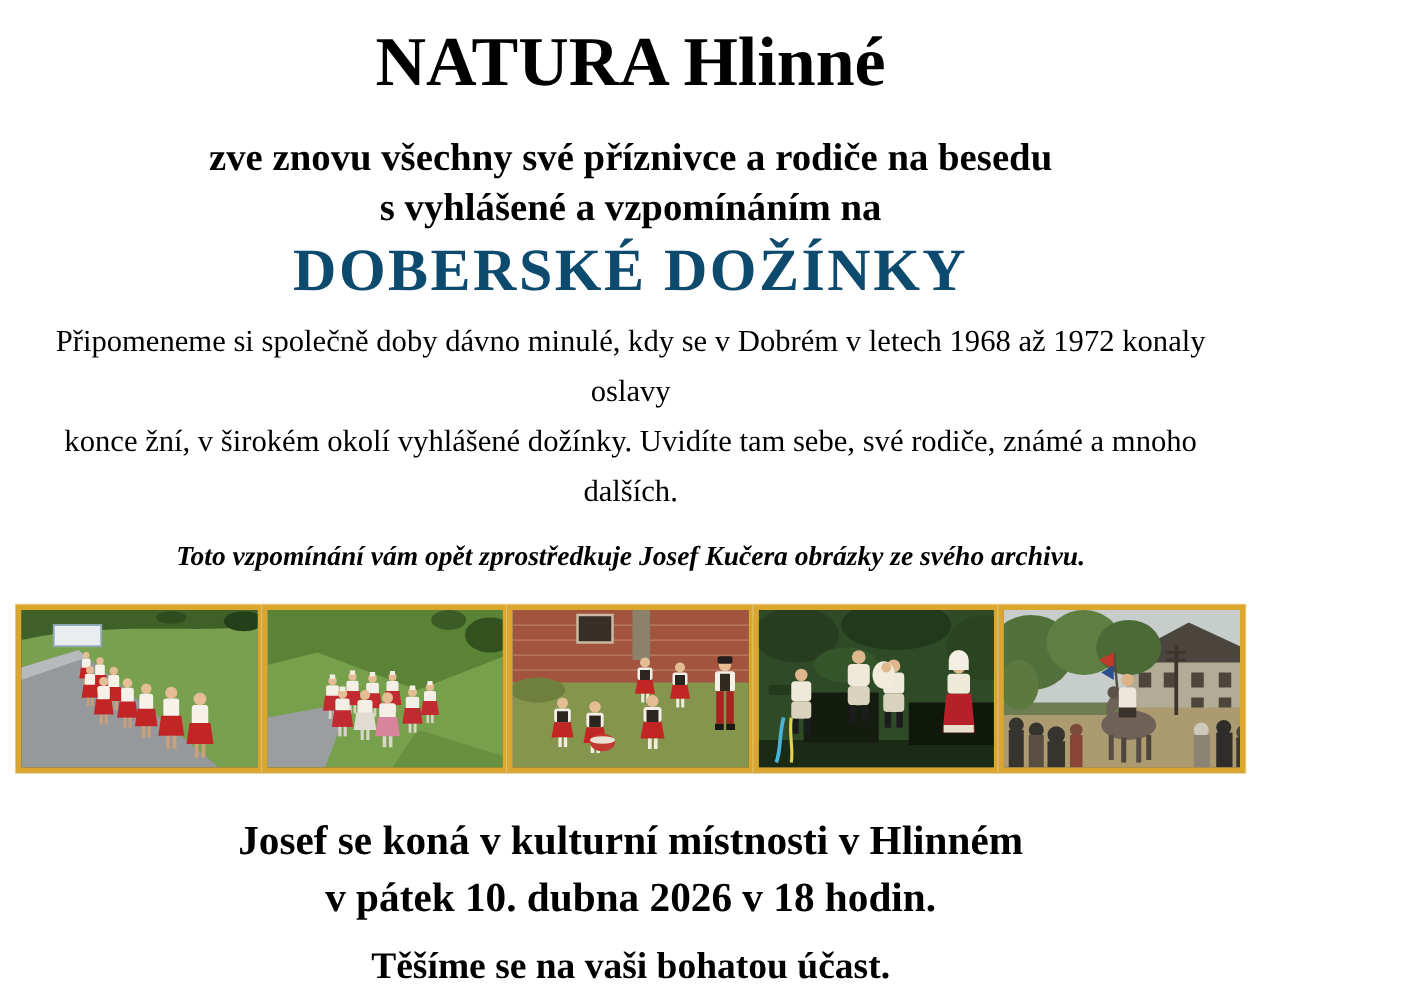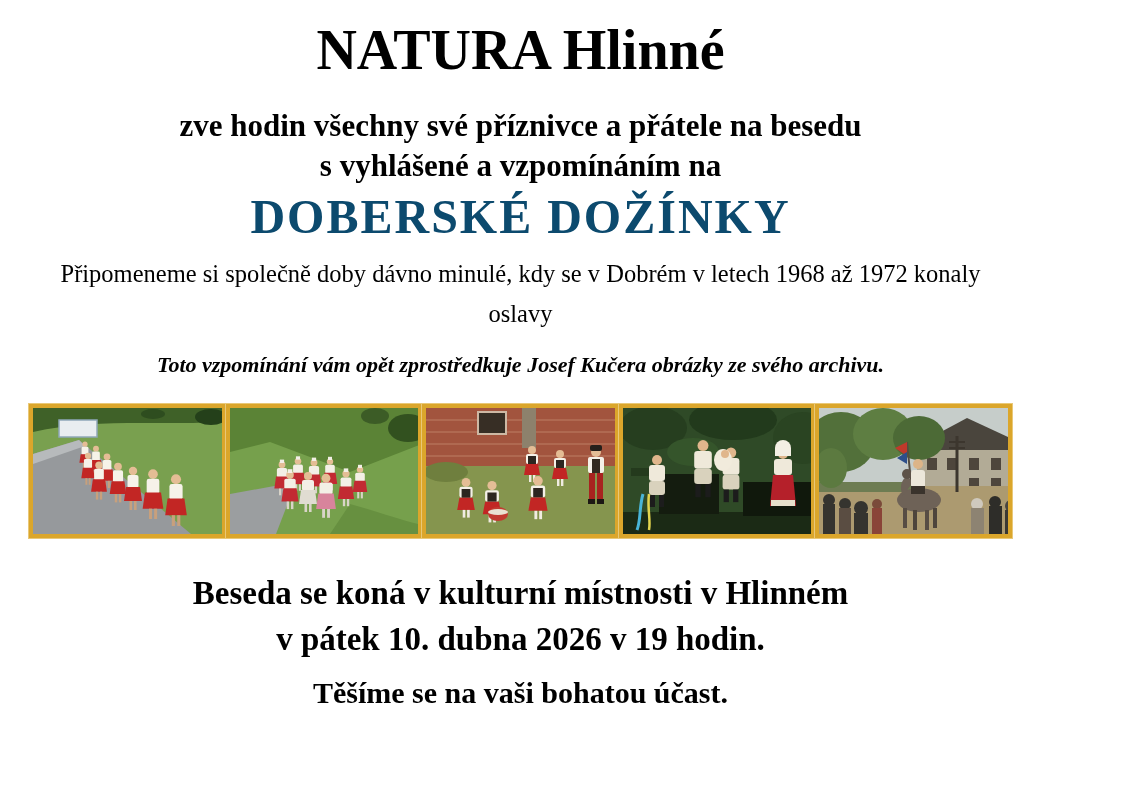--- a/index.html
+++ b/index.html
@@ -3,21 +3,21 @@
 <meta charset="utf-8">
 <style>
   * { margin: 0; padding: 0; box-sizing: border-box; }
   html, body { background: #ffffff; }
   body {
     width: 1123px; height: 794px;
     font-family: "Liberation Serif", "DejaVu Serif", serif;
     color: #000000;
     overflow: hidden;
   }
-  .poster { width: 1009px; height: 794px; padding-top: 18px; text-align: center; margin-left: 16px; }
+  .poster { width: 1009px; height: 794px; padding-top: 18px; text-align: center; }
 
   .title {
     font-size: 56px; font-weight: bold; line-height: 1.15;
     letter-spacing: 0px;
   }
   .intro { margin-top: 24px; font-size: 31px; font-weight: bold; line-height: 40px; }
   .headline {
     margin-top: 4px;
     font-size: 48px; font-weight: bold; letter-spacing: 2px;
     line-height: 1.12;
@@ -44,28 +44,29 @@
   .closing { margin-top: 14px; font-size: 30px; font-weight: bold; }
 </style>
 </head>
 <body>
 
 <div class="poster">
 
   <h1 class="title">NATURA Hlinné</h1>
 
   <div class="intro">
-    <div>zve hodin všechny své příznivce a přátele na besedu</div>
+    <div>zve znovu všechny své příznivce a rodiče na besedu</div>
     <div>s vyhlášené a vzpomínáním na</div>
   </div>
 
   <div class="headline">DOBERSKÉ DOŽÍNKY</div>
 
   <div class="bodytext">
     <div>Připomeneme si společně doby dávno minulé, kdy se v Dobrém v letech 1968 až 1972 konaly oslavy</div>
+    <div>konce žní, v širokém okolí vyhlášené dožínky. Uvidíte tam sebe, své rodiče, známé a mnoho dalších.</div>
   </div>
 
   <div class="archive">Toto vzpomínání vám opět zprostředkuje Josef Kučera obrázky ze svého archivu.</div>
 
   <div class="photos">
 
     <div class="photo-frame" title="Women in white blouses and red skirts marching down a village road below a grassy bank">
       <svg viewBox="0 0 197 126" width="197" height="126">
         <defs>
           <g id="fw">
@@ -275,19 +276,19 @@
           <circle cx="192" cy="98" r="6" fill="#4a4640"></circle>
             <rect x="186" y="102" width="11" height="24" fill="#3a3833"></rect>
         </g>
         <ellipse cx="12" cy="60" rx="16" ry="20" fill="#5c7a40"></ellipse>
       </svg>
     </div>
 
   </div>
 
   <div class="venue">
-    <div>Beseda se koná v kulturní místnosti v Hlinném</div>
-    <div>v pátek 10. dubna 2026 v 19 hodin.</div>
+    <div>Josef se koná v kulturní místnosti v Hlinném</div>
+    <div>v pátek 10. dubna 2026 v 18 hodin.</div>
   </div>
 
   <div class="closing">Těšíme se na vaši bohatou účast.</div>
 
 </div>
 
 </body></html>

